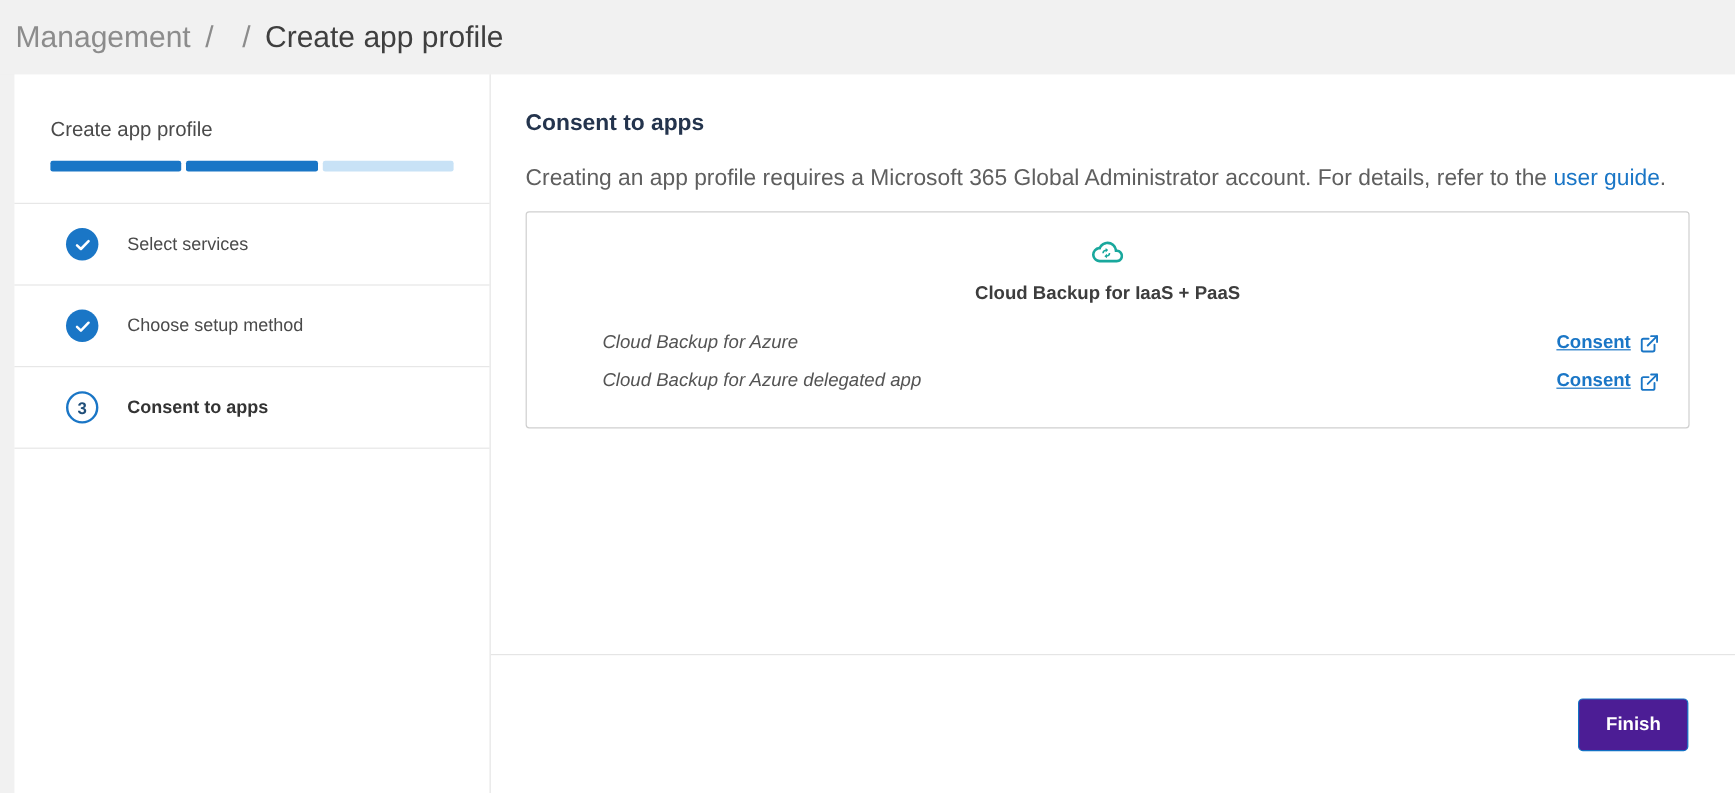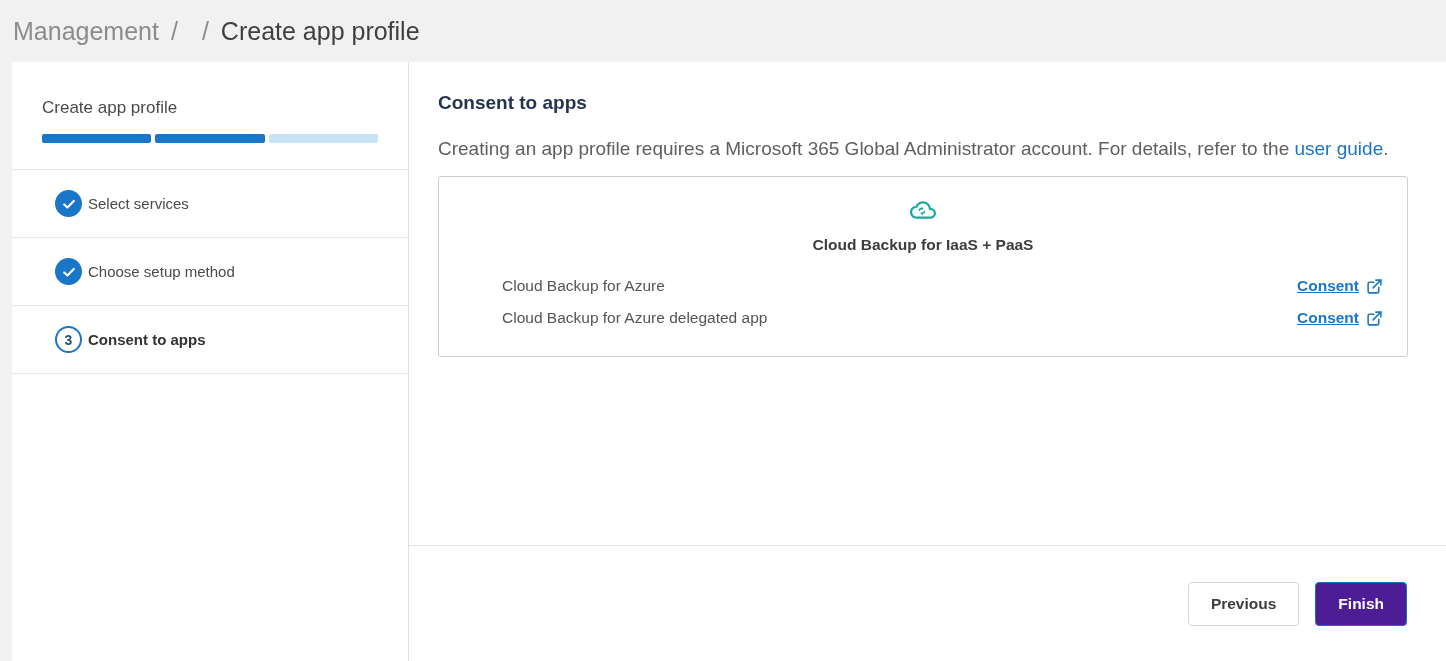--- a/index.html
+++ b/index.html
@@ -56,21 +56,21 @@
     flex: 1;
     height: 9px;
     border-radius: 2px;
     background: #c8e2f6;
   }
   .progress-seg.done { background: #1a76c6; }
 
   .step {
     display: flex;
     align-items: center;
-    gap: 6px;
+    gap: 24px;
     height: 68px;
     padding: 0 30px 0 43px;
     border-bottom: 1px solid #e7e7e7;
   }
   .step-circle {
     width: 27px;
     height: 27px;
     border-radius: 50%;
     flex: 0 0 27px;
     display: flex;
@@ -135,21 +135,21 @@
     font-size: 15.5px;
     font-weight: 700;
     color: #3d3d3d;
   }
   .card-row {
     display: flex;
     align-items: center;
     justify-content: space-between;
     padding: 7px 0 7px 39px;
   }
-  .card-row-label { font-size: 15.5px; color: #545454; }
+  .card-row-label { font-size: 15.5px; color: #545454; font-style: italic; }
   .consent-link {
     display: inline-flex;
     align-items: center;
     gap: 7px;
     font-size: 15.5px;
     color: #1a76c6;
     text-decoration: underline;
     cursor: pointer;
     font-weight: bold;
   }
@@ -271,17 +271,16 @@
                 <path d="M18 13v6a2 2 0 0 1-2 2H5a2 2 0 0 1-2-2V8a2 2 0 0 1 2-2h6"></path>
                 <polyline points="14 3 21 3 21 10"></polyline>
                 <line x1="10" y1="14" x2="21" y2="3"></line>
               </svg>
           </a>
         </div>
       </div>
     </div>
 
     <div class="content-footer">
-      <button class="btn btn-secondary">Previous</button>
       <button class="btn btn-primary">Finish</button>
     </div>
   </div>
 </div>
 
 </body></html>

